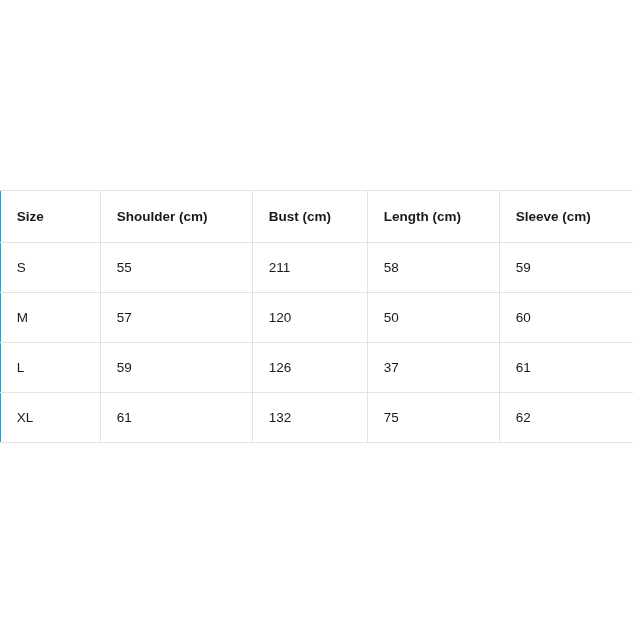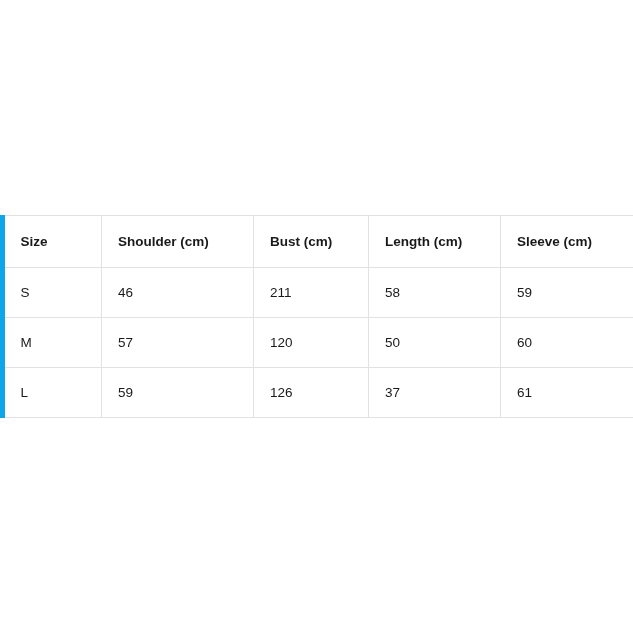--- a/index.html
+++ b/index.html
@@ -53,21 +53,21 @@
   }
 
   .size-table thead th {
     font-weight: bold;
     height: 51px;
   }
 
   
   .size-table tr th:first-child,
   .size-table tr td:first-child {
-    border-left: 6px solid #0ea5e9;
+    border-left: 1px solid #0ea5e9;
   }
   .size-table tr th:last-child,
   .size-table tr td:last-child {
     border-right: none;
     margin-left: 16px;
   }
   .size-table thead th {
     border-top: 1px solid #e2e2e2;
   }
 </style>
@@ -88,34 +88,41 @@
         <th>Size</th>
         <th>Shoulder (cm)</th>
         <th>Bust (cm)</th>
         <th>Length (cm)</th>
         <th>Sleeve (cm)</th>
       </tr>
     </thead>
     <tbody>
       <tr>
         <td>S</td>
-        <td>46</td>
+        <td>55</td>
         <td>211</td>
         <td>58</td>
         <td>59</td>
       </tr>
       <tr>
         <td>M</td>
         <td>57</td>
         <td>120</td>
         <td>50</td>
         <td>60</td>
       </tr>
       <tr>
         <td>L</td>
         <td>59</td>
         <td>126</td>
         <td>37</td>
         <td>61</td>
       </tr>
+      <tr>
+        <td>XL</td>
+        <td>61</td>
+        <td>132</td>
+        <td>75</td>
+        <td>62</td>
+      </tr>
     </tbody>
   </table>
 </div>
 
 </body></html>

